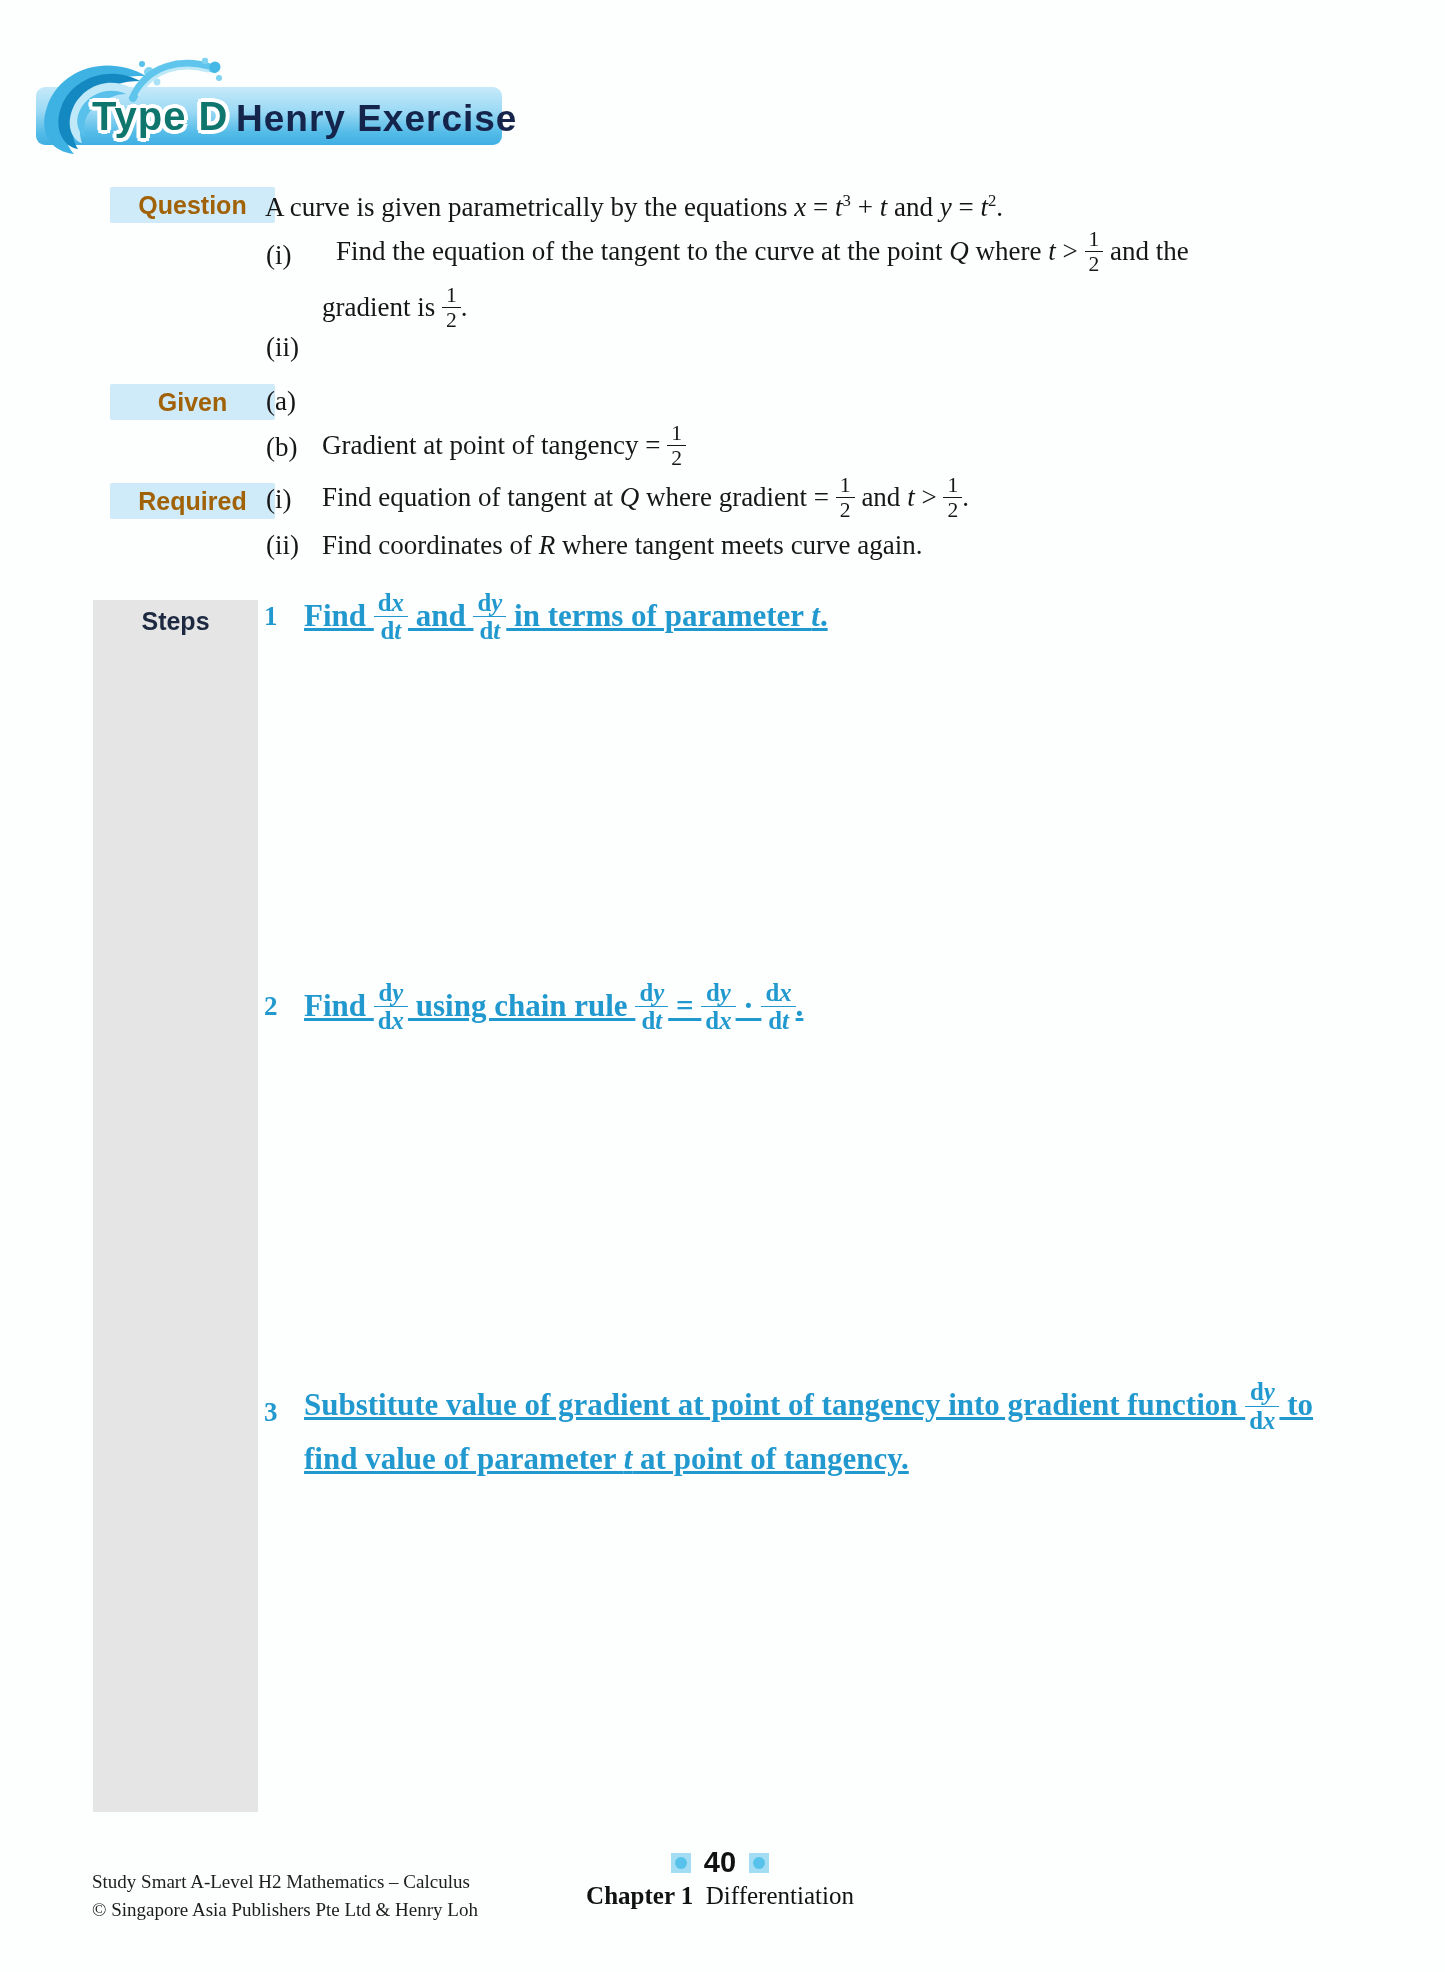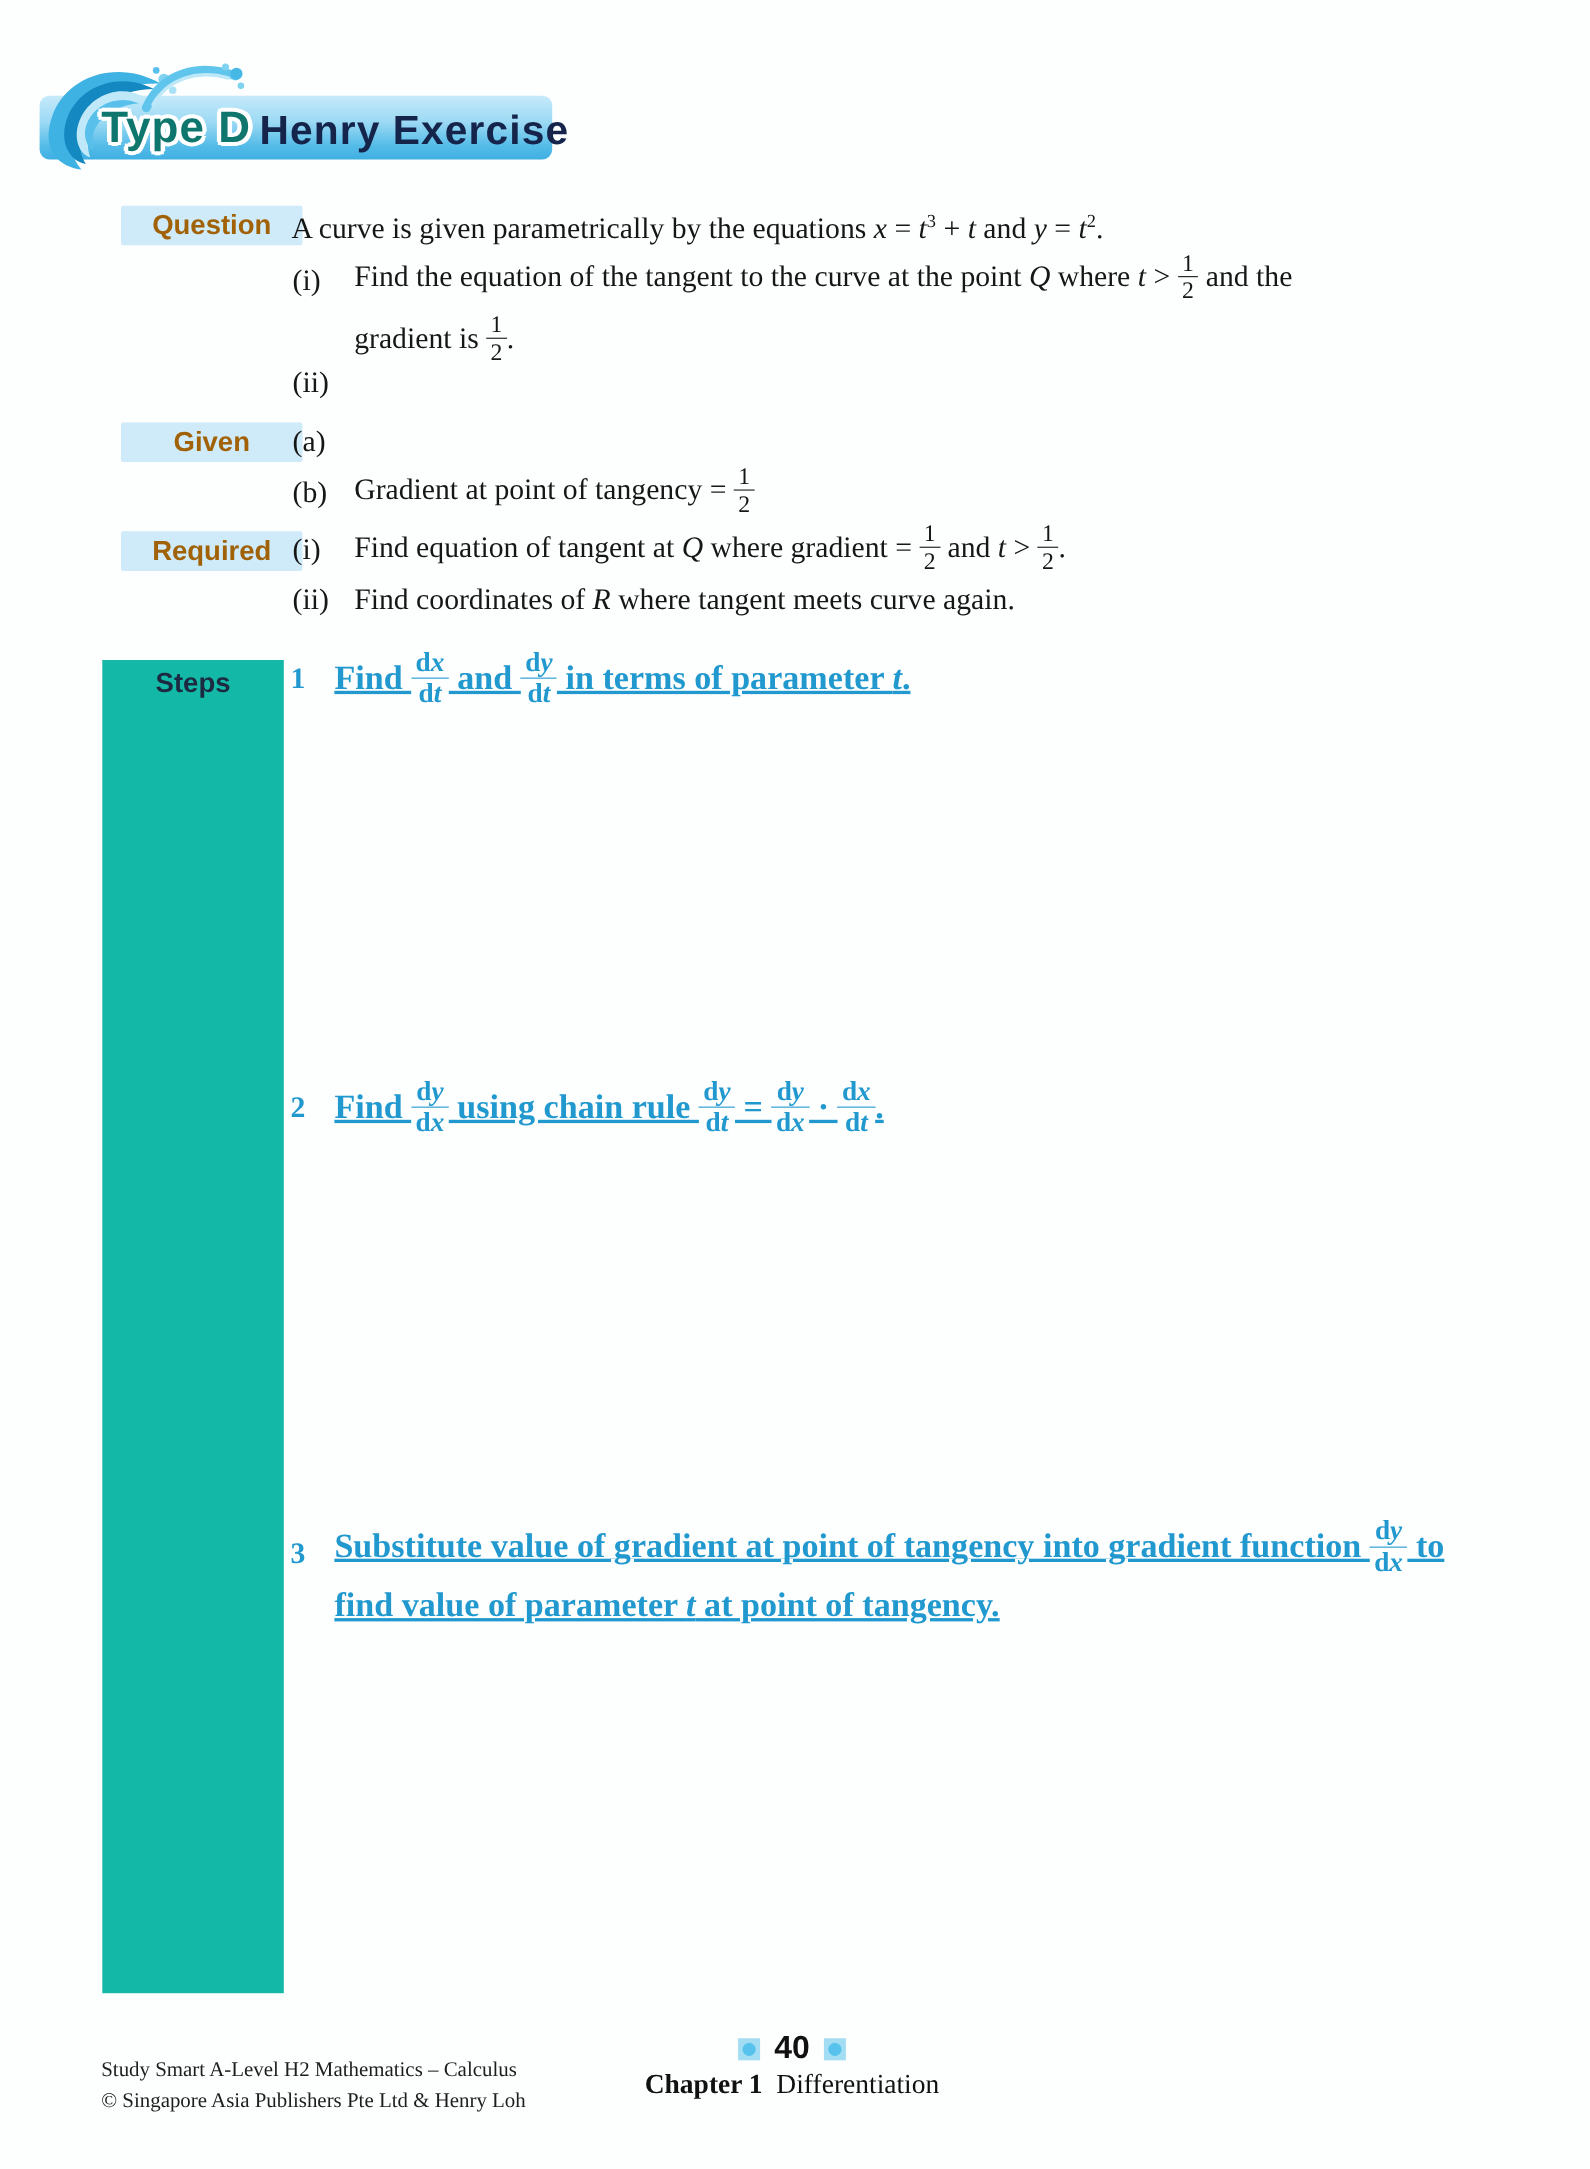--- a/index.html
+++ b/index.html
@@ -43,21 +43,21 @@
   sup{font-size:0.62em;}
   .frac{
     display:inline-flex;flex-direction:column;text-align:center;
     vertical-align:middle;font-size:0.80em;line-height:1.12;position:relative;top:-2px;
   }
   .frac .num{padding:0 4px;}
   .frac .den{border-top:1.6px solid currentColor;padding:0 4px;}
   
   .steps-panel{
     position:absolute;left:93px;top:600px;width:165px;height:1212px;
-    background:#14b8a6;
+    background:#e5e5e5;
   }
   .steps-panel .steps-title{
     margin-top:7px;text-align:center;
     font-family:"Liberation Sans",sans-serif;font-weight:800;font-size:25px;color:#1c2940;
   }
   .step-row{position:absolute;left:264px;display:flex;color:#2199cf;font-weight:bold;}
   .step-no{width:40px;flex:0 0 40px;font-size:27px;}
   .step-text{font-size:31px;text-decoration:underline;}
   .step-single{align-items:center;}
   .step-single .step-no{line-height:68px;}
@@ -100,21 +100,21 @@
     <circle cx="91" cy="24" r="3" fill="#7fd2f0"></circle>
   </svg>
 
   <div class="type-d">Type D</div>
   <div class="banner-title">Henry Exercise</div>
 
   <div class="label-bar" style="top:187px">Question</div>
   <div class="bodyline" style="left:265px;top:184px">A curve is given parametrically by the equations <i>x</i> = <i>t</i><sup>3</sup> + <i>t</i> and <i>y</i> = <i>t</i><sup>2</sup>.</div>
 
   <div class="no" style="left:266px;top:238px">(i)</div>
-  <div class="fracline" style="left:322px;top:222px">Find the equation of the tangent to the curve at the point <i>Q</i> where <i>t</i> &gt; <span class="frac">
+  <div class="fracline" style="left:336px;top:222px">Find the equation of the tangent to the curve at the point <i>Q</i> where <i>t</i> &gt; <span class="frac">
         <span class="num">1</span>
         <span class="den">2</span>
       </span> and the</div>
   <div class="fracline" style="left:322px;top:278px">gradient is <span class="frac">
         <span class="num">1</span>
         <span class="den">2</span>
       </span>.</div>
 
   <div class="no" style="left:266px;top:330px">(ii)</div>
 

